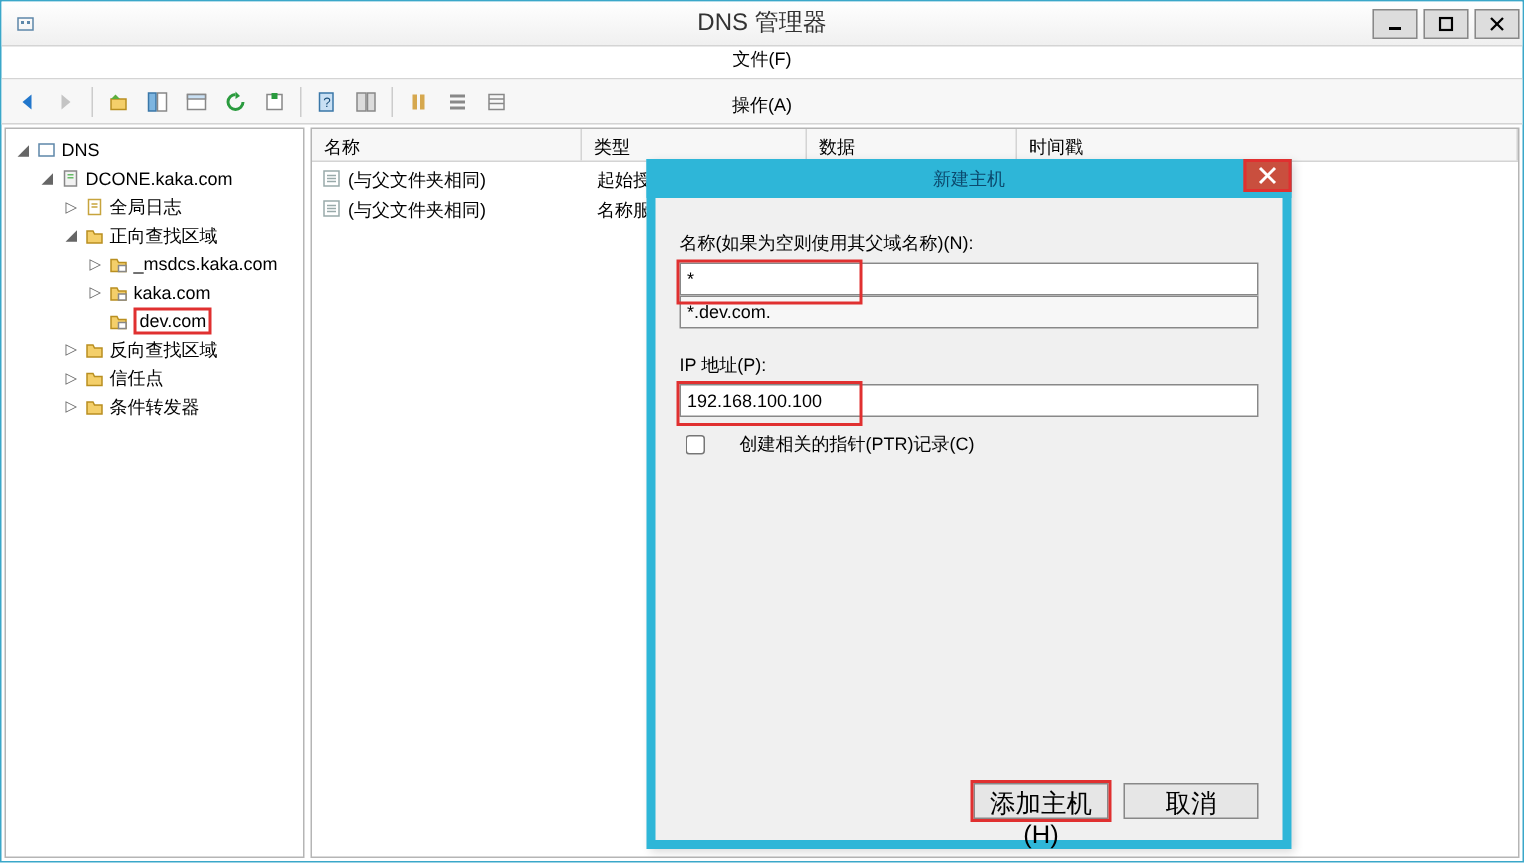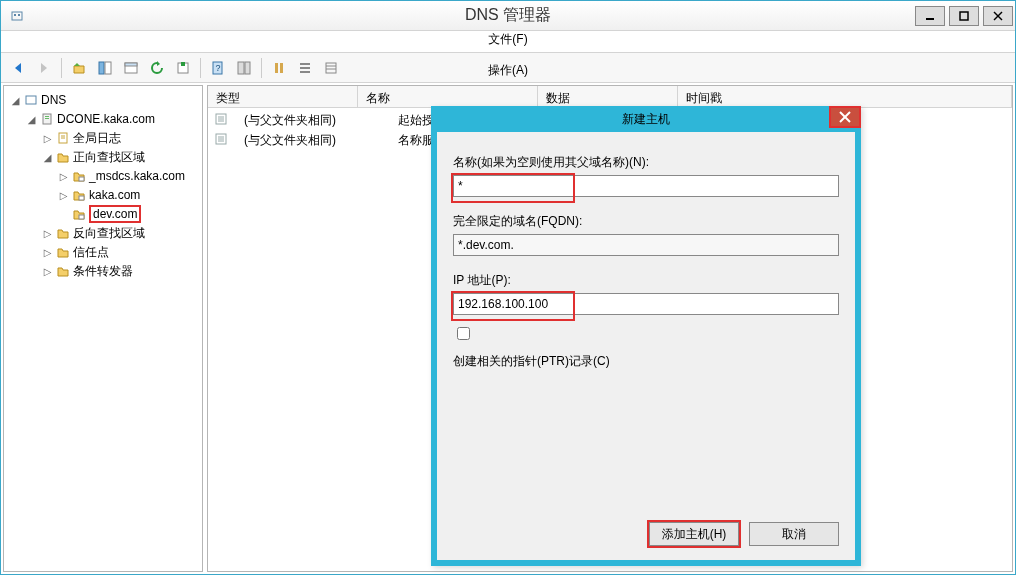--- a/index.html
+++ b/index.html
@@ -83,37 +83,37 @@
   .listpane {
     flex:1; border:1px solid #b5b5b5; margin:2px;
     display:flex; flex-direction:column;
   }
   .colhdr {
     display:flex; height:22px; background:#f7f7f7; border-bottom:1px solid #d4d4d4;
   }
   .colhdr div { border-right:1px solid #d4d4d4; padding:4px 8px; }
   .listbody { flex:1; padding:2px; }
   .listrow { display:flex; height:20px; align-items:center; }
-  .listrow .c0 { width:180px; display:flex;align-items:center; gap:16px; padding-left:4px;}
+  .listrow .c0 { width:180px; display:flex;align-items:center; gap:4px; padding-left:4px;}
   .listrow .c1 { width:150px; padding-left:8px;}
   .listrow .c2 { width:140px; padding-left:8px;}
   .listrow .c3 { flex:1; padding-left:8px;}
 
   
   .dialog {
     position:absolute;
     left:430px; top:105px;
     width: 430px; height: 460px;
     background:#f0f0f0;
     border: 6px solid #2eb6d8;
     box-shadow: 2px 2px 6px rgba(0,0,0,.15);
     display:flex; flex-direction:column;
   }
   .dlg-title {
-    height: 26px; background:#2eb6d8; color:#000000;
+    height: 26px; background:#2eb6d8; color:#0c4a6e;
     display:flex; align-items:center; justify-content:center;
     margin:-6px -6px 0 -6px;
     position:relative;
     font-size:12px;
   }
   .dlg-close {
     position:absolute; right:0; top:0;
     width:32px; height:22px; background:#c94f3e; color:#fff;
     display:flex;align-items:center;justify-content:center;
     font-size:12px; cursor:pointer; font-weight:bold;
@@ -127,28 +127,28 @@
     width:100%; height:22px; border:1px solid #888; padding:2px 4px;
     font-family:inherit; font-size:12px; background:#fff;
   }
   .txtinput[readonly]{ background:#f7f7f7; }
   .redbox-partial { position:relative; }
   .redbox-partial::after{
     content:""; position:absolute; left:-2px; top:-2px;
     width:120px; height:calc(100% + 4px);
     border:2px solid #e03030; pointer-events:none;
   }
-  .chkrow { margin-top:10px; display:flex; align-items:flex-start; gap:10px;flex-direction:column; }
+  .chkrow { margin-top:10px; display:flex; align-items:flex-start; gap:20px; }
   .chkrow input { margin-top:2px; }
   .dlg-btns {
     display:flex; justify-content:flex-end; gap:10px; padding: 10px 16px 14px;
   }
   .dlg-btns button {
     width:90px; height:24px; border:1px solid #888; background:#e6e6e6;
-    font-family:inherit; font-size:12px; cursor:pointer;
+    font-family:inherit; font-size:17px; cursor:pointer;
   }
   .dlg-btns .primary { outline:2px solid #e03030; }
 
   
   .svg { display:block; }
 </style>
 </head>
 <body>
 
 <div class="titlebar">
@@ -391,22 +391,22 @@
               </ul>
             </li>
           </ul>
         </li>
       </ul>
     </div>
   </div>
 
   <div class="listpane">
     <div class="colhdr">
+      <div style="width:180px">名称</div>
       <div style="width:150px">类型</div>
-      <div style="width:180px">名称</div>
       <div style="width:140px">数据</div>
       <div style="flex:1">时间戳</div>
     </div>
     <div class="listbody">
       <div class="listrow">
         <div class="c0">
           <span><svg width="14" height="14">
                 <rect x="2" y="2" width="10" height="10" fill="#fff" stroke="#9aa"></rect>
                 <line x1="4" y1="5" x2="10" y2="5" stroke="#9aa"></line>
                 <line x1="4" y1="7" x2="10" y2="7" stroke="#9aa"></line>
@@ -445,21 +445,20 @@
           <line x1="11" y1="1" x2="1" y2="11" stroke="#fff" stroke-width="2"></line>
         </svg>
     </div>
   </div>
   <div class="dlg-body">
     <div class="fldlbl">名称(如果为空则使用其父域名称)(N):</div>
     <div class="redbox-partial">
       <input class="txtinput" value="*" style="">
     </div>
 
-    <div class="fldlbl" style="margin-top:16px">完全限定的域名(FQDN):</div>
     <input class="txtinput" readonly="" value="*.dev.com." style="">
 
     <div class="fldlbl" style="margin-top:16px">IP 地址(P):</div>
     <div class="redbox-partial">
       <input class="txtinput" value="192.168.100.100" style="">
     </div>
 
     <div class="chkrow">
       <input type="checkbox" style="">
       <label>创建相关的指针(PTR)记录(C)</label>

